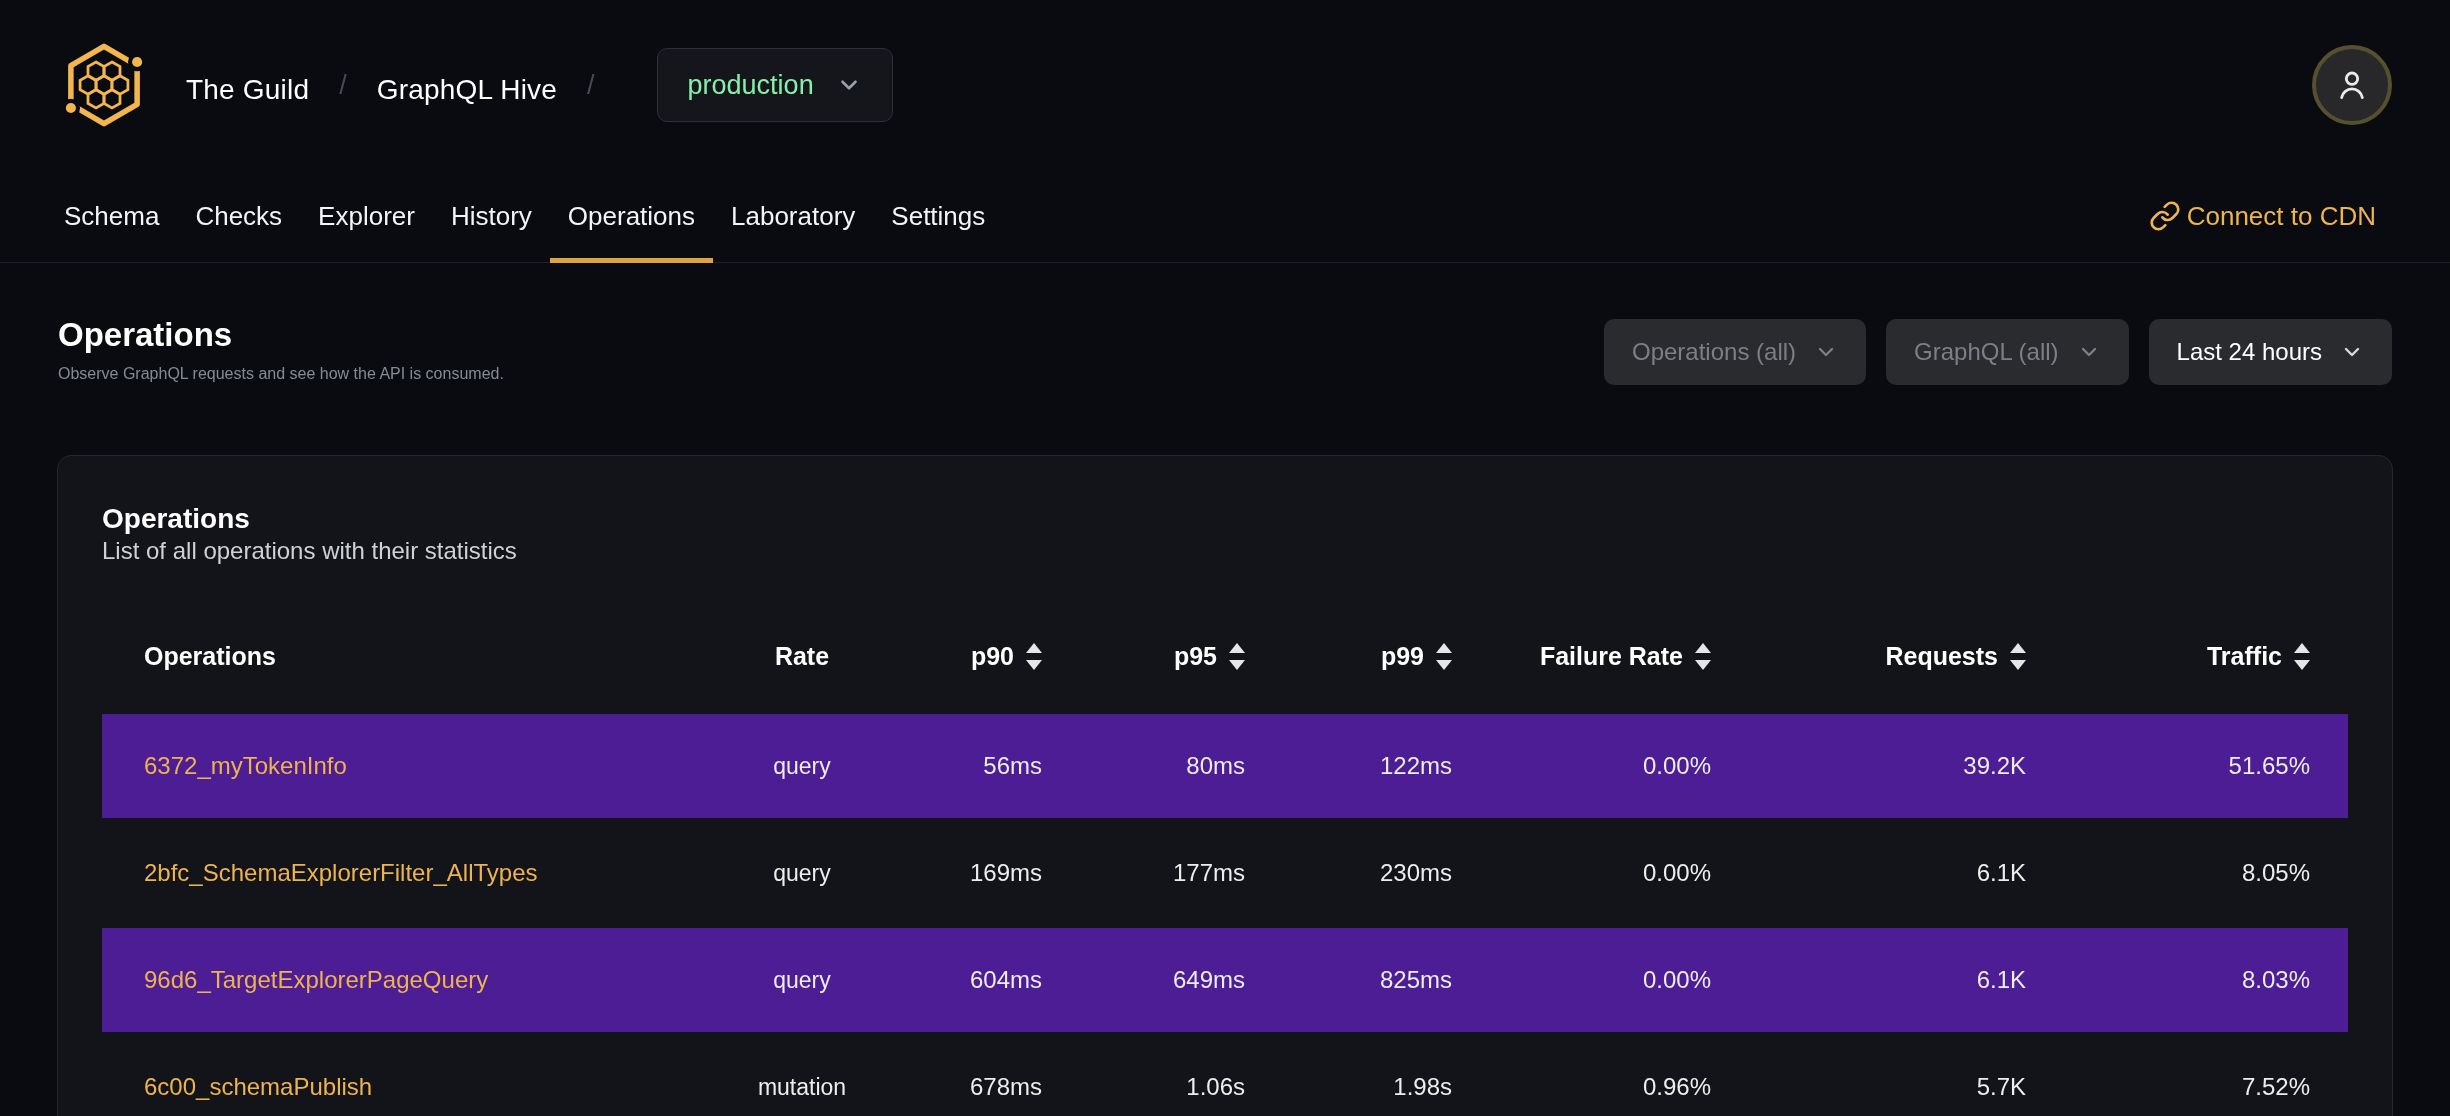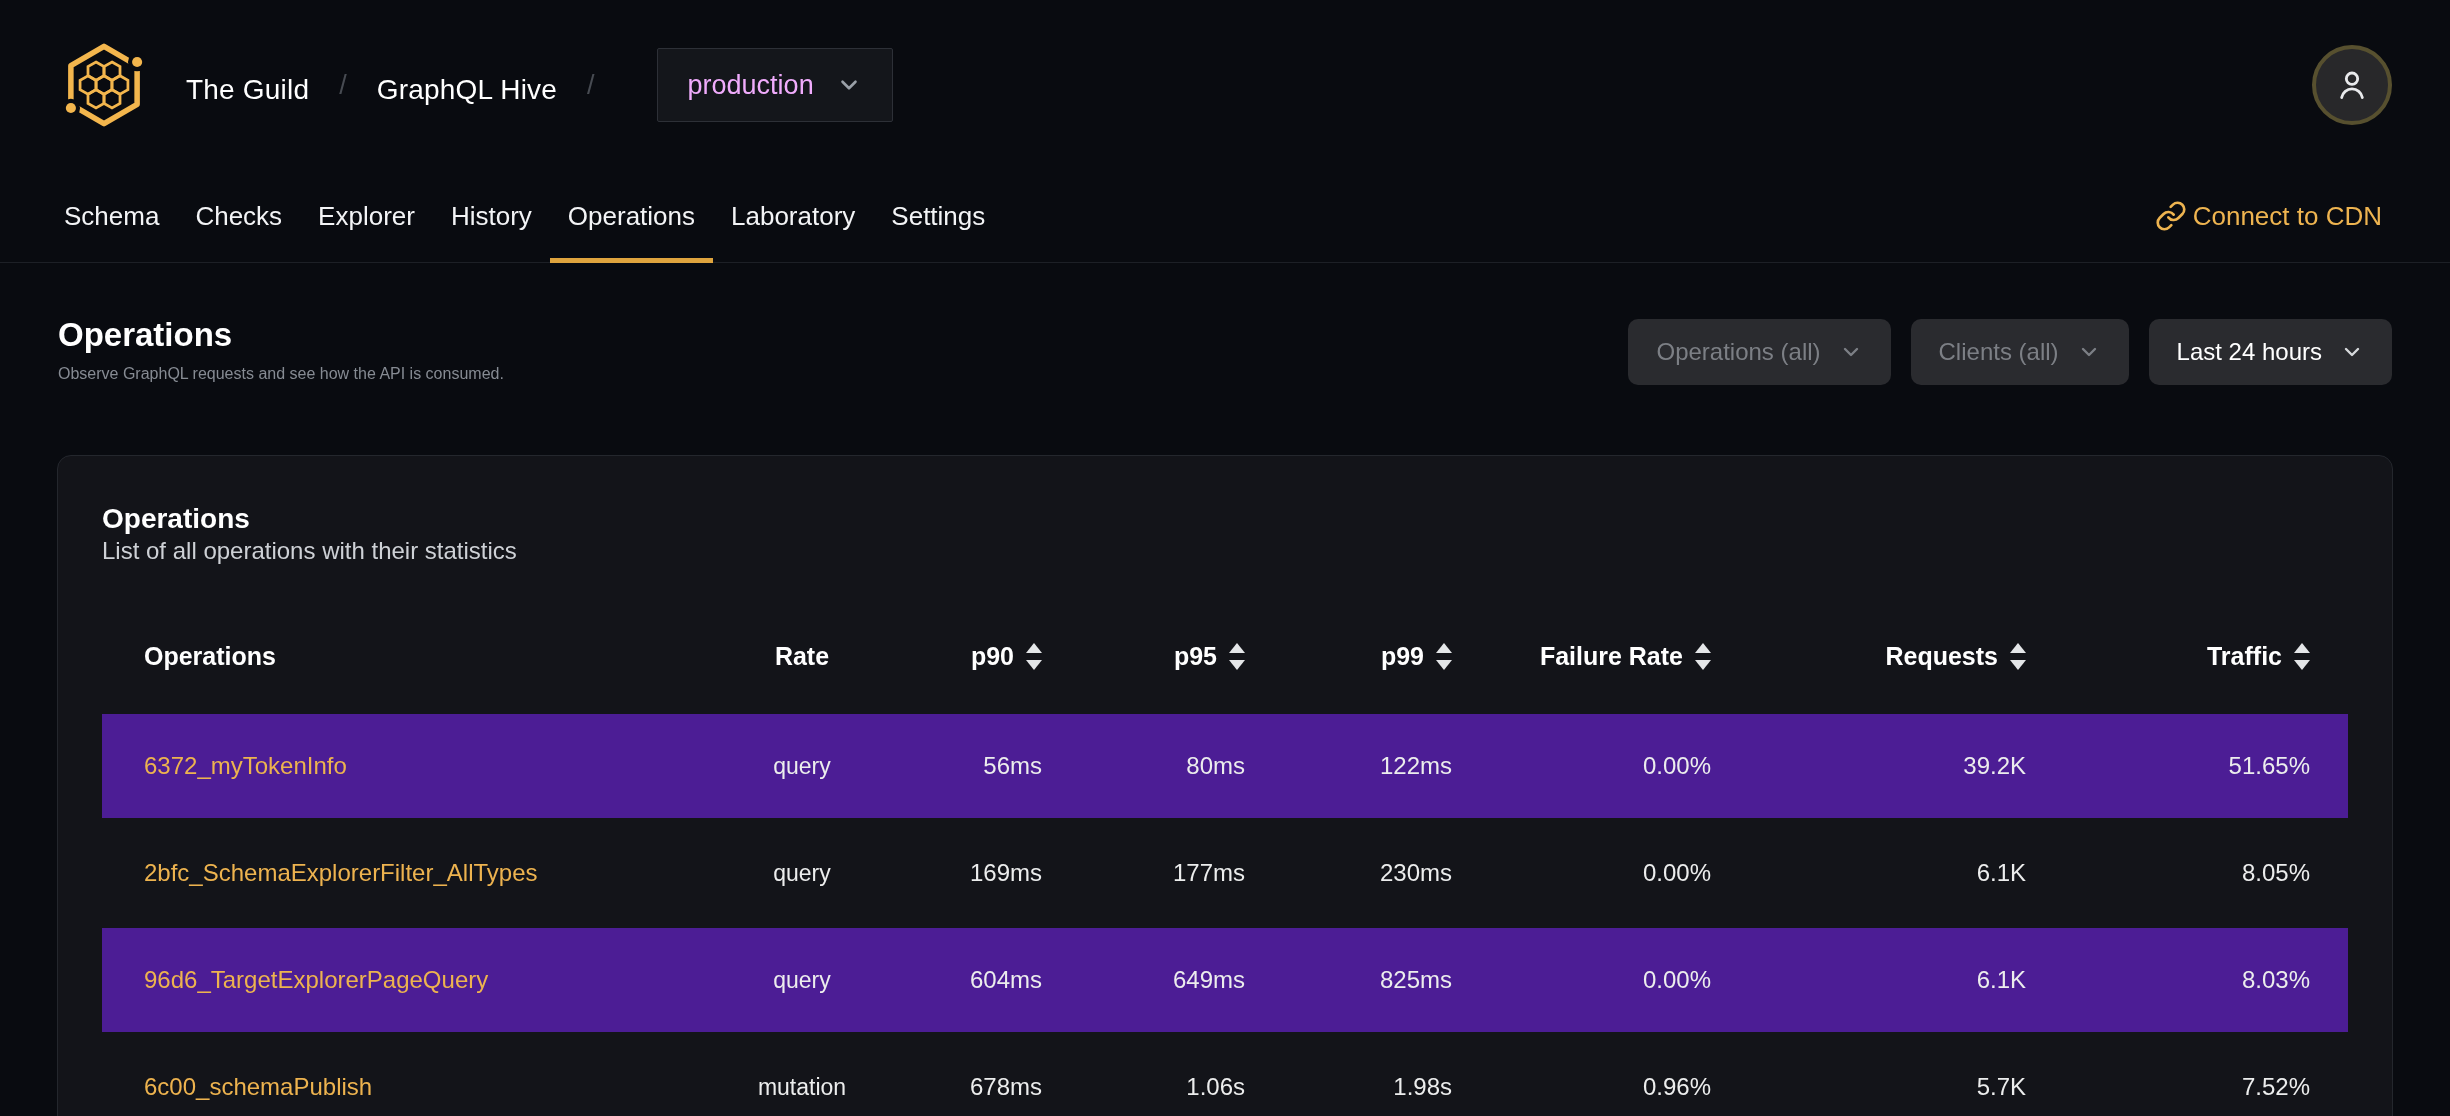--- a/index.html
+++ b/index.html
@@ -10,36 +10,36 @@
     -webkit-font-smoothing:antialiased;
   }
   
   .topbar{display:flex;align-items:center;height:170px;padding:0 58px;}
   .logo-wrap{width:92px;height:92px;display:flex;align-items:center;justify-content:center;}
   .crumbs{display:flex;align-items:center;margin-left:36px;font-size:28px;}
   .crumb{color:#ffffff;letter-spacing:.2px;margin-top:10px;}
   .crumb-sep{color:#474b52;margin:0 30px;font-size:27px;}
   .target-btn{
     display:flex;align-items:center;gap:22px;margin-left:32px;
-    height:74px;padding:0 30px;border-radius:2px;
+    height:74px;padding:0 30px;border-radius:10px;
     background:#14161b;border:1px solid #2d3037;
-    font-size:27px;color:#f0abfc;cursor:pointer;
+    font-size:27px;color:#86efac;cursor:pointer;
   }
   .chev{width:26px;height:26px;stroke:#9aa0a8;fill:none;stroke-width:2.4;stroke-linecap:round;stroke-linejoin:round;}
   .avatar{
     margin-left:auto;width:72px;height:72px;border-radius:50%;
     background:#28282a;border:4px solid #57502f;
     display:flex;align-items:center;justify-content:center;cursor:pointer;
   }
   .avatar svg{width:40px;height:40px;stroke:#e9eaec;fill:none;stroke-width:1.7;stroke-linecap:round;}
   
   .nav{position:relative;display:flex;align-items:stretch;height:92px;padding:0 46px;border-bottom:1px solid #1d2026;}
   .tab{display:flex;align-items:center;padding:0 18px;font-size:26px;color:#f3f4f6;text-decoration:none;position:relative;cursor:pointer;}
   .tab.active::after{content:"";position:absolute;left:0;right:0;bottom:-1px;height:5px;background:#dfa43e;}
-  .cdn-link{position:absolute;right:68px;top:0;bottom:0;display:flex;align-items:center;gap:6px;color:#eeb450;font-size:26px;cursor:pointer;}
+  .cdn-link{position:absolute;right:74px;top:0;bottom:0;display:flex;align-items:center;gap:6px;color:#eeb450;font-size:26px;cursor:pointer;}
   .cdn-link svg{width:32px;height:32px;stroke:#eeb450;fill:none;stroke-width:2;stroke-linecap:round;stroke-linejoin:round;}
   
   .page-head{display:flex;align-items:center;justify-content:space-between;margin-top:52px;padding:0 58px;}
   .page-title{font-size:33px;font-weight:bold;color:#ffffff;line-height:40px;}
   .page-sub{font-size:16px;color:#868b93;margin-top:4px;line-height:30px;}
   .filters{display:flex;gap:20px;}
   .filter-btn{
     display:flex;align-items:center;gap:18px;height:66px;padding:0 28px;
     border-radius:10px;background:#2a2b2f;border:none;font-size:24px;
     font-family:"Liberation Sans",sans-serif;cursor:pointer;
@@ -163,21 +163,21 @@
     <div class="page-sub">Observe GraphQL requests and see how the API is consumed.</div>
   </div>
   <div class="filters">
     <button class="filter-btn dim">
       <span>Operations (all)</span>
       <svg class="chev" viewBox="0 0 24 24">
           <polyline points="6 9 12 15 18 9"></polyline>
         </svg>
     </button>
     <button class="filter-btn dim">
-      <span>Clients (all)</span>
+      <span>GraphQL (all)</span>
       <svg class="chev" viewBox="0 0 24 24">
           <polyline points="6 9 12 15 18 9"></polyline>
         </svg>
     </button>
     <button class="filter-btn lit">
       <span>Last 24 hours</span>
       <svg class="chev" viewBox="0 0 24 24">
           <polyline points="6 9 12 15 18 9"></polyline>
         </svg>
     </button>

